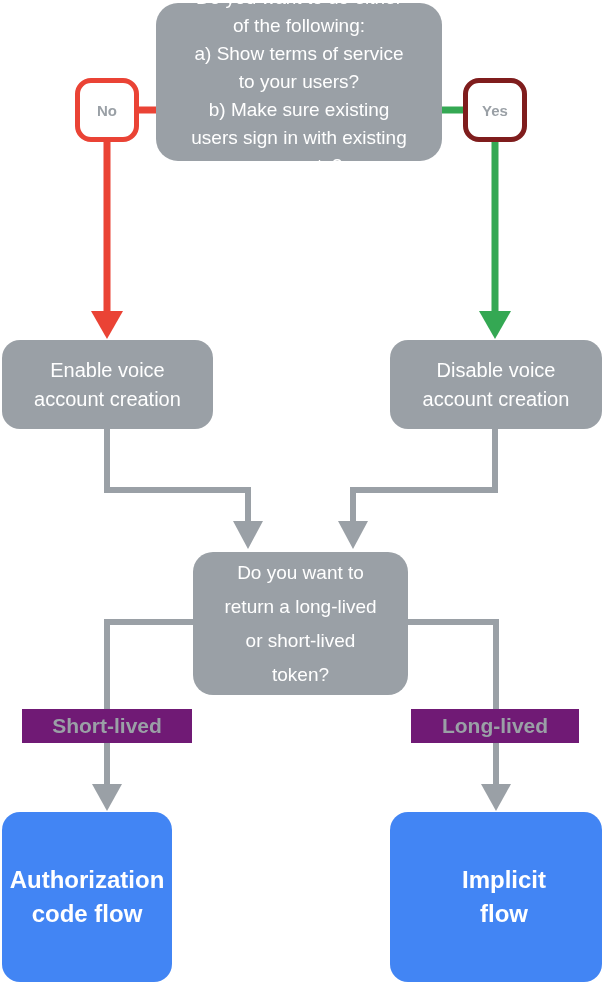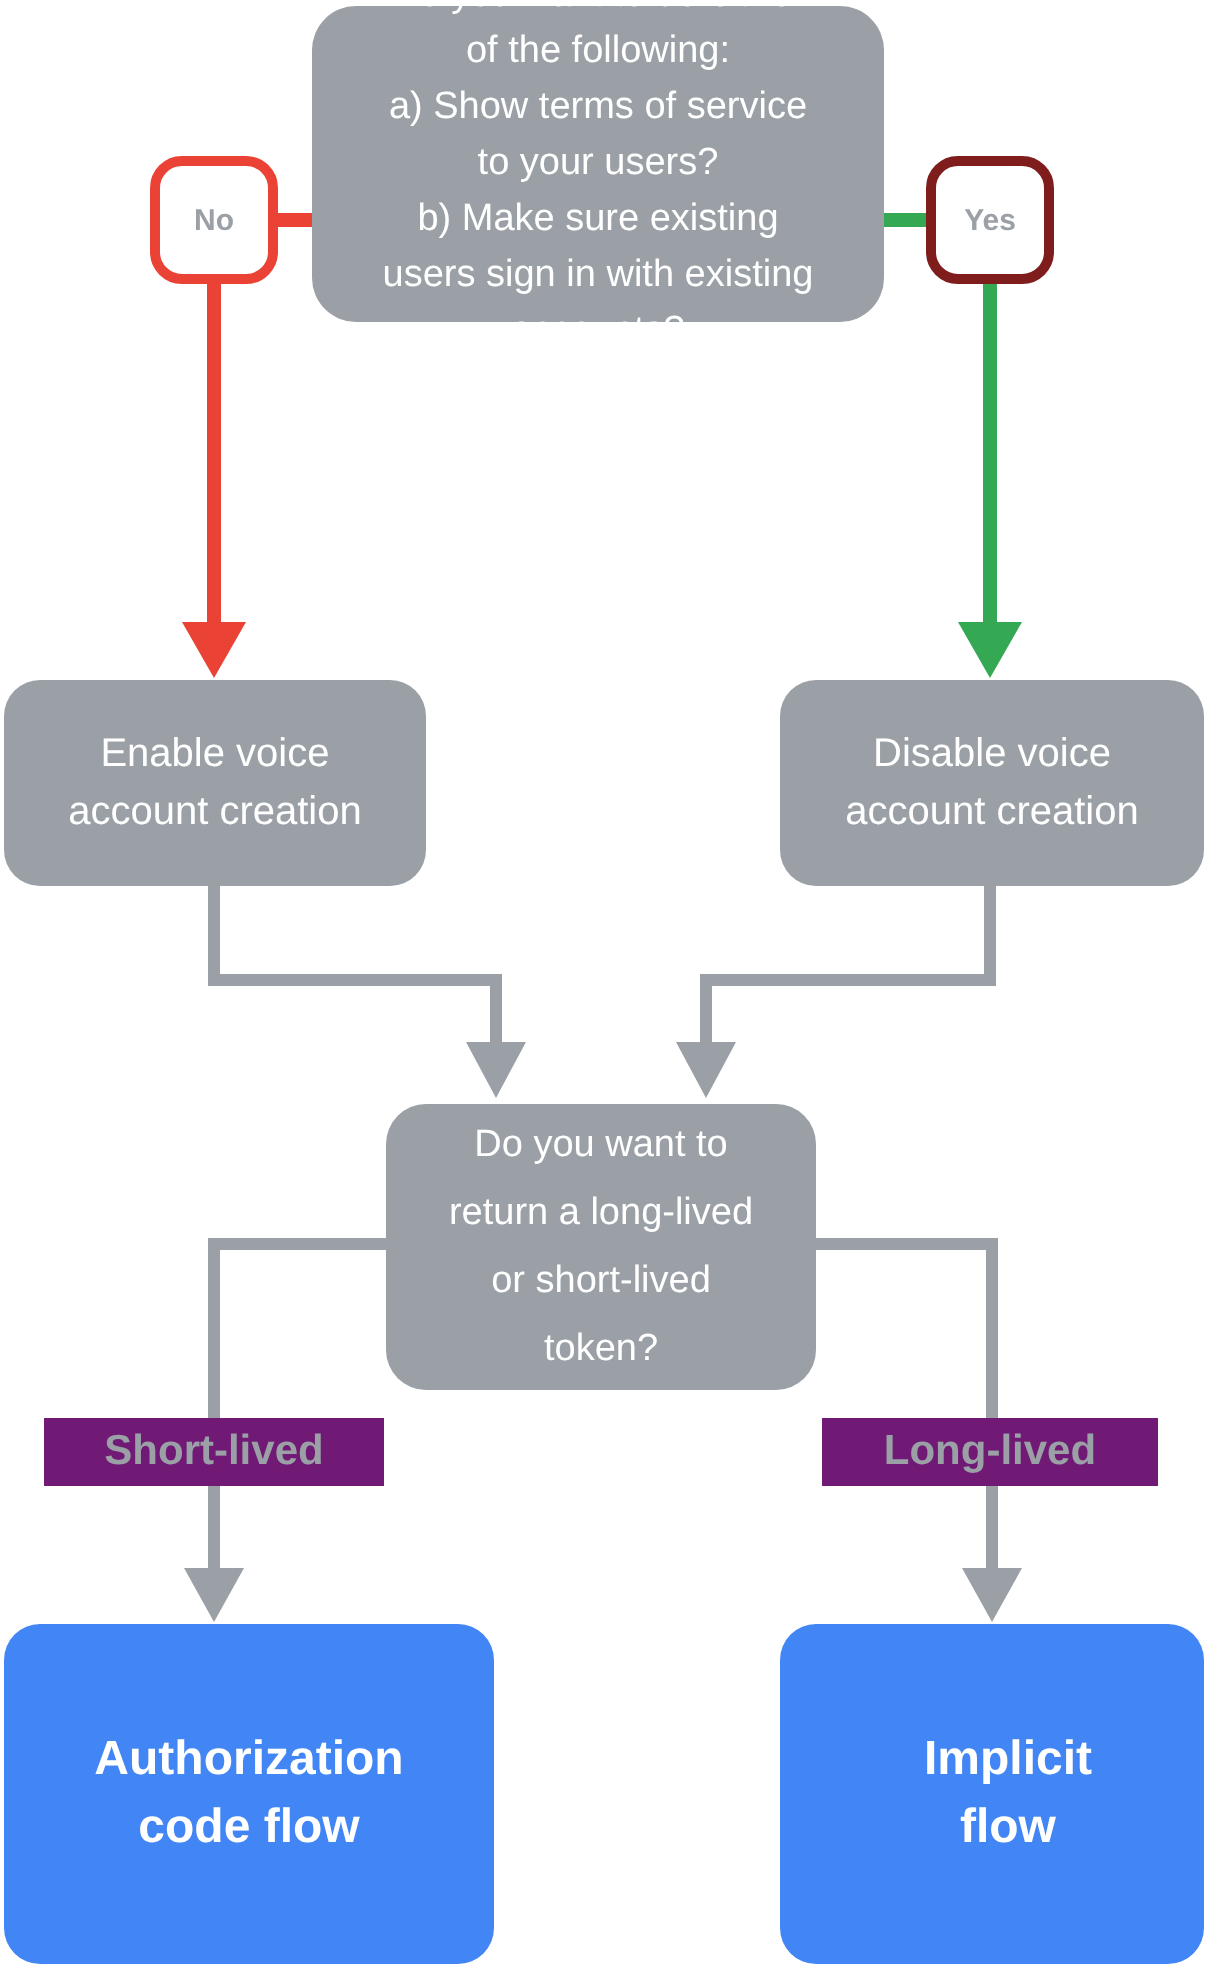--- a/index.html
+++ b/index.html
@@ -42,21 +42,21 @@
     color: #9AA0A6;
     border-radius: 16px;
     font-size: 15px;
     font-weight: 700;
     width: 64px; height: 64px;
     top: 78px;
   }
   .badge-no  { left: 75px;  border: 5px solid #EA4335; }
   .badge-yes { left: 463px; border: 5px solid #7f1d1d; }
   .outcome {
-    top: 340px; height: 103px;
+    top: 340px; height: 89px;
     border-radius: 18px;
     font-size: 20px; line-height: 29px;
   }
   .outcome-enable  { left: 2px;   width: 211px; }
   .outcome-disable { left: 390px; width: 212px; }
   .question-mid {
     left: 193px; top: 552px;
     width: 215px; height: 143px;
     border-radius: 20px;
     font-size: 19px; line-height: 34px;
@@ -71,21 +71,21 @@
   .side-label-short { left: 22px;  width: 170px; }
   .side-label-long  { left: 411px; width: 168px; }
   .flow-box {
     background: #4285F4;
     color: #ffffff;
     border-radius: 18px;
     font-size: 24px; line-height: 34px;
     font-weight: 700;
     top: 812px; height: 170px;
   }
-  .flow-auth     { left: 2px;   width: 245px; }
+  .flow-auth     { left: 2px;   width: 170px; }
   .flow-implicit { left: 390px; width: 212px; padding-left: 16px; }
 </style>
 </head>
 <body>
 
 <div class="canvas">
 
   <svg class="wires" width="604" height="982" viewBox="0 0 604 982">
 
     <line x1="139" y1="110" x2="158" y2="110" stroke="#EA4335" stroke-width="7"></line>

